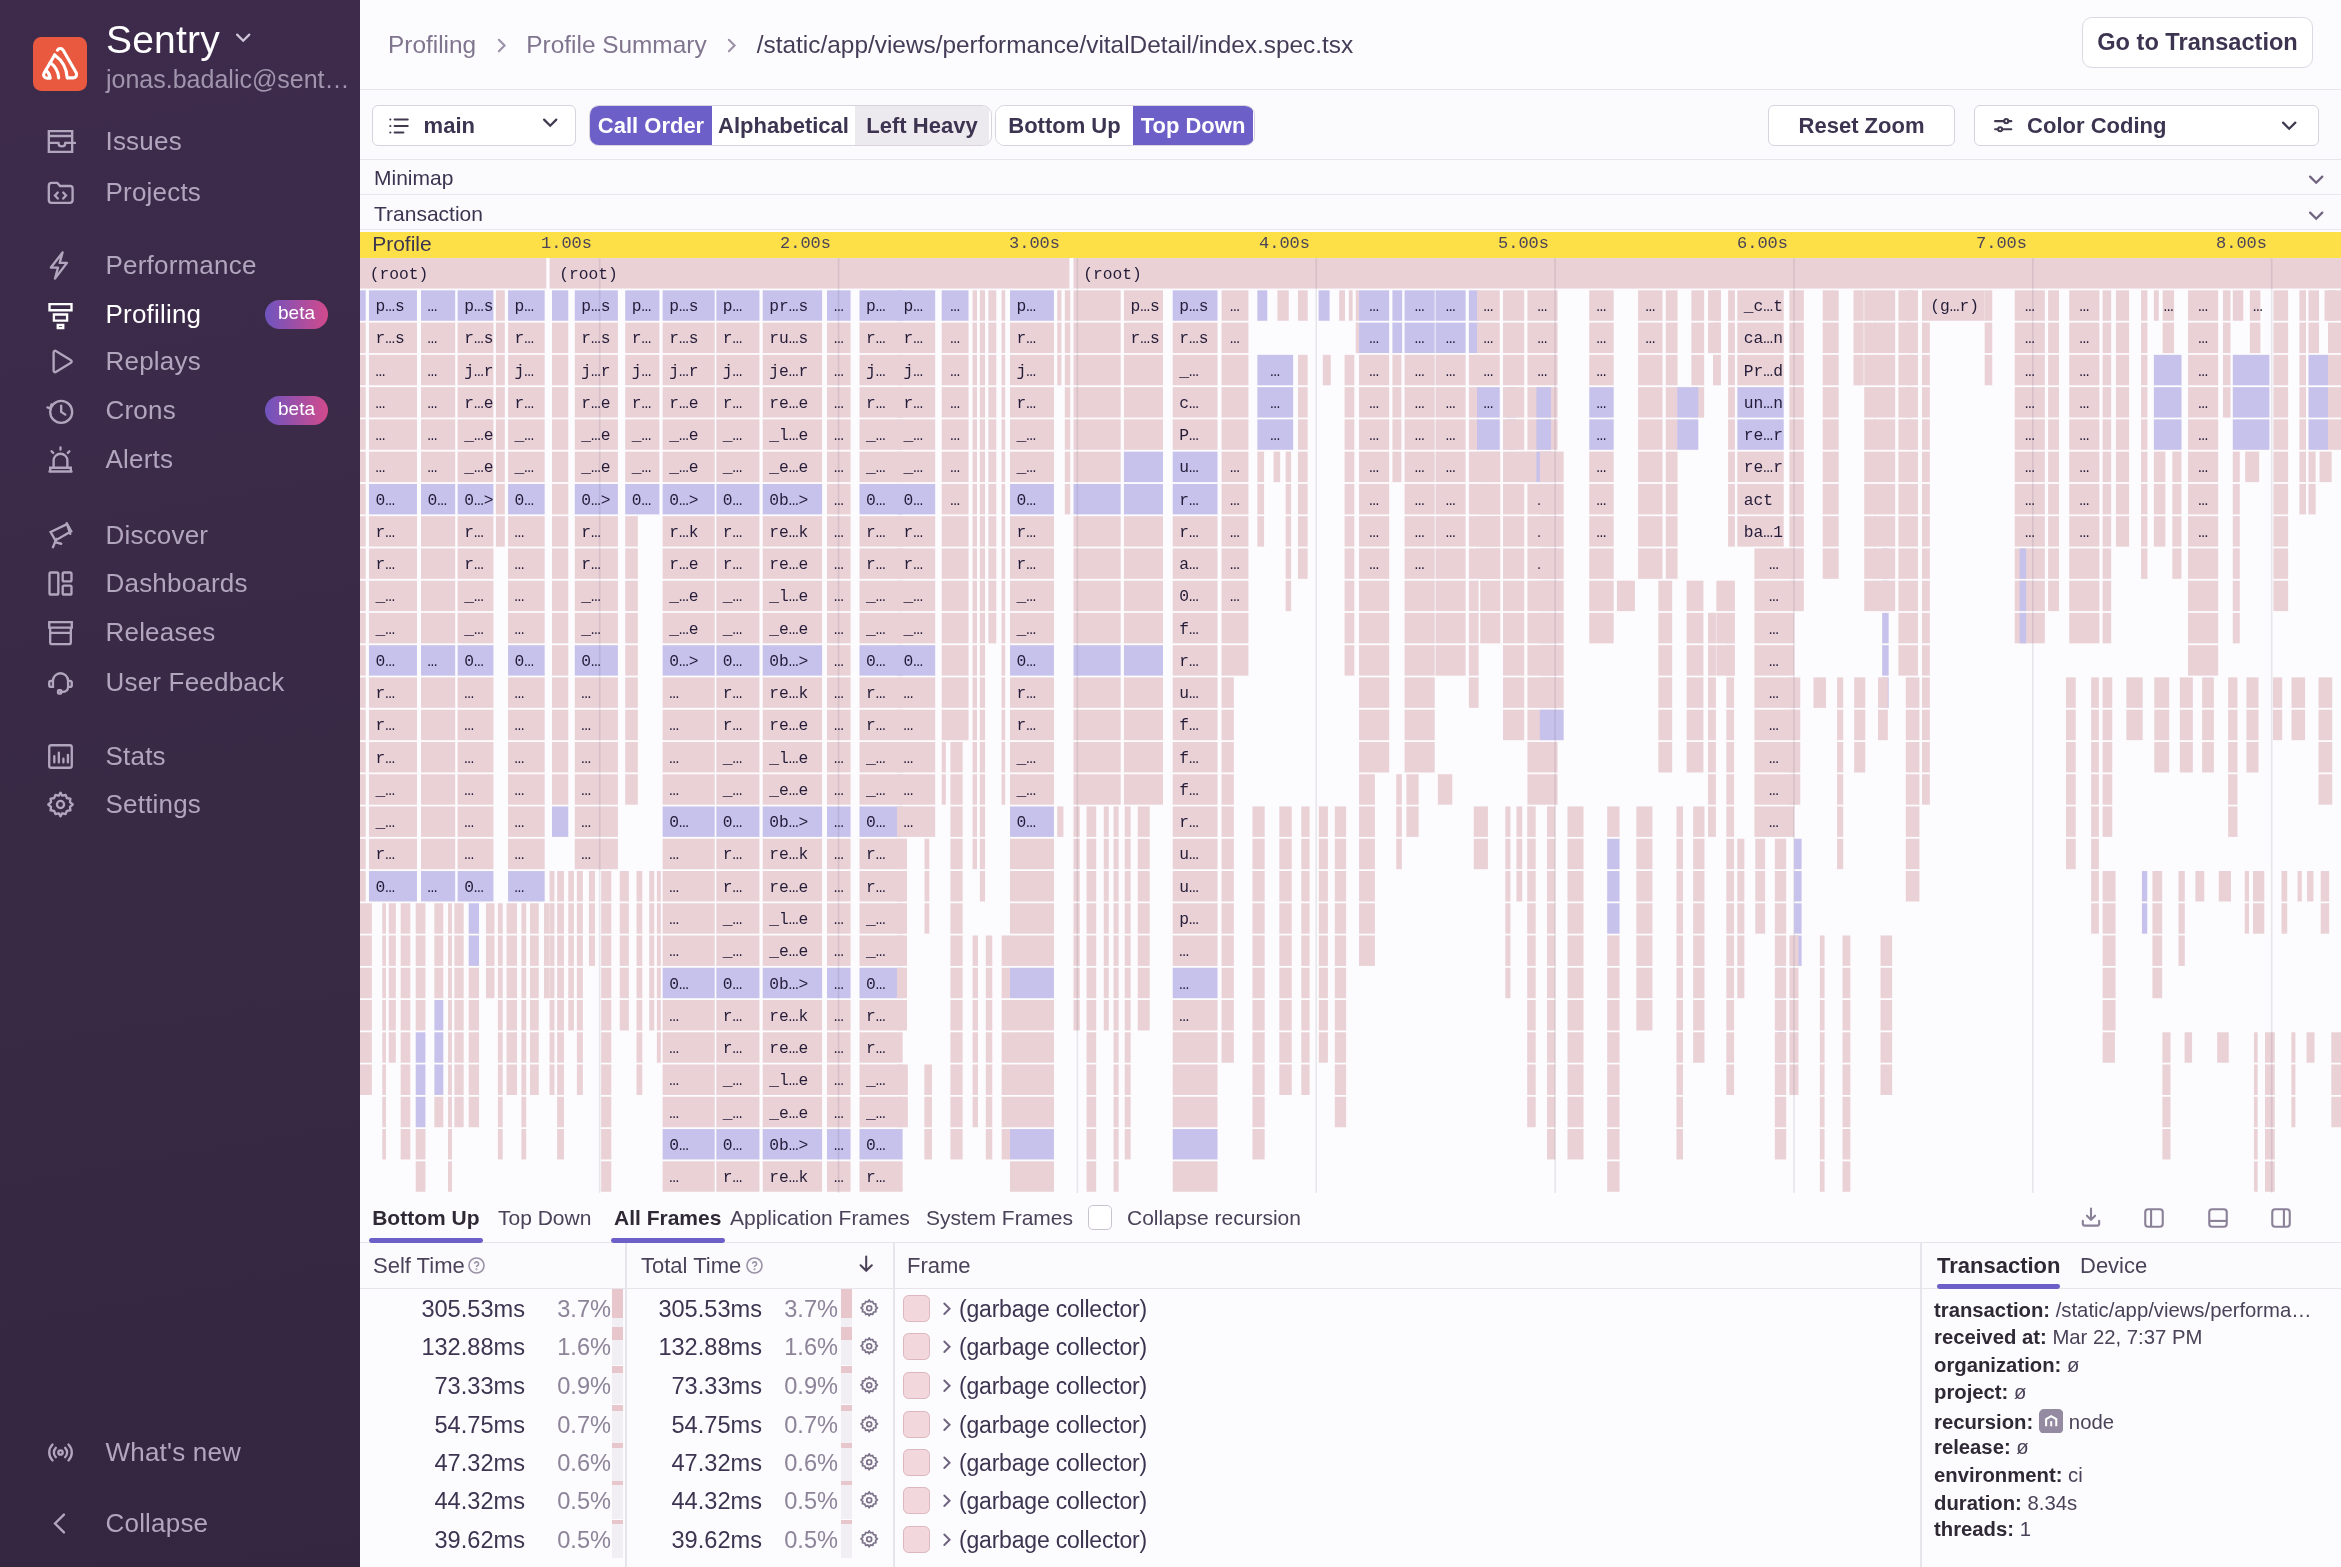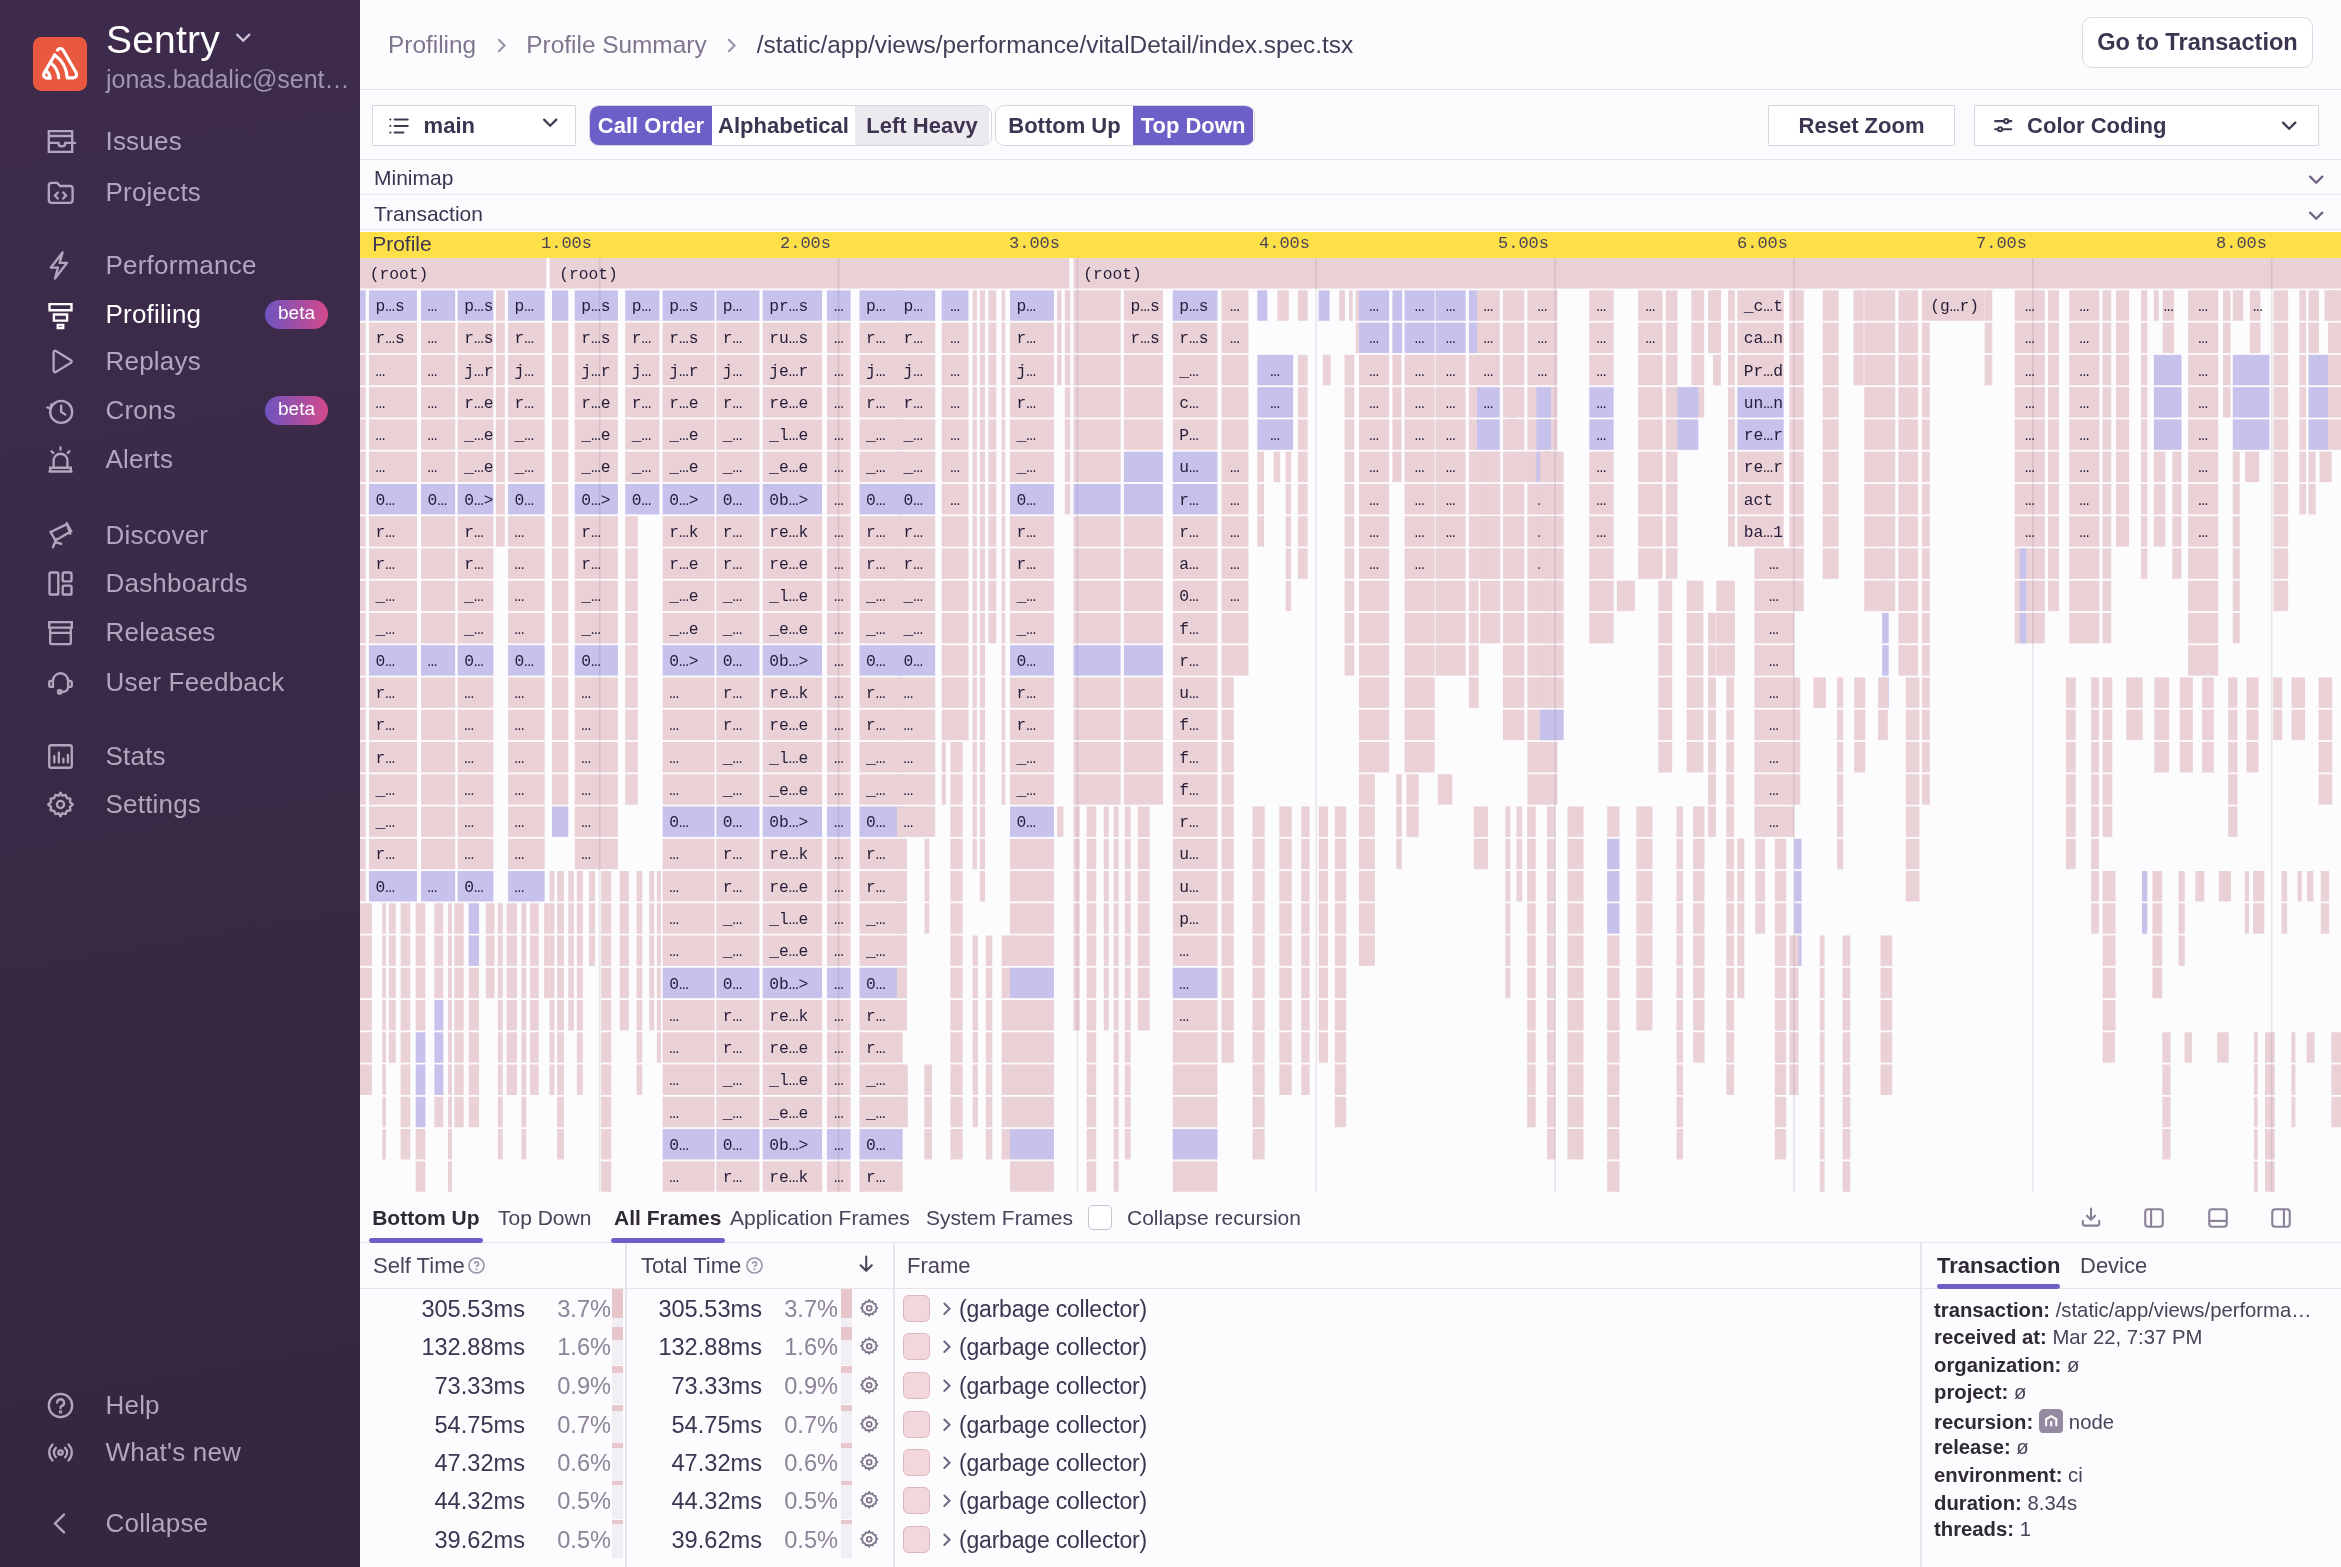--- a/index.html
+++ b/index.html
@@ -16,21 +16,21 @@
  font-size:19px;padding:2.4px 13px 4.9px;border-radius:16.3px}
 
 #main {position:absolute;left:360px;top:0;width:1981px;height:1567px;background:#fcfbfd}
 #crumbbar {position:absolute;left:0;top:0;width:1981px;height:90px;background:#fcfbfd;border-bottom:1.6px solid #e8e4ec}
 .crumb {font-size:24.4px;color:#80758f}
 .crumb.last {color:#453c57}
 #crumbs {position:absolute;left:28px;top:31px;display:flex;align-items:center;gap:14.6px}
 #gototx {position:absolute;right:28px;top:17px;width:231px;height:51px;border:1.6px solid #ddd8e2;border-radius:9.8px;
  background:#fff;font-size:23.6px;font-weight:bold;color:#3c3450;display:flex;align-items:center;justify-content:center}
 #toolbar {position:absolute;left:0;top:92px;width:1981px;height:68px;background:#fbfafc;border-bottom:1.6px solid #e8e4ec}
-.btn {position:absolute;top:13px;height:41px;background:#fff;border:1.6px solid #d8d3de;border-radius:1px;
+.btn {position:absolute;top:13px;height:41px;background:#fff;border:1.6px solid #d8d3de;border-radius:6px;
  display:flex;align-items:center;font-size:22px;font-weight:bold;color:#3c3450}
 #selmain {left:12.2px;width:204px;padding:0 13px}
 #selmain .cd {margin-left:auto}
 #seg1 {left:229px;width:403px;border:1.6px solid #d8d3de;border-radius:9.8px;overflow:hidden;font-weight:bold;display:flex}
 #seg2 {left:635px;width:260px;border:1.6px solid #d8d3de;border-radius:9.8px;overflow:hidden;font-weight:bold;display:flex}
 .seg {height:100%;display:flex;align-items:center;justify-content:center;background:#fff;color:#3c3450}
 .seg.on {background:#6c5fc7;color:#fff}
 .seg.grey {background:#eceaef}
 #findbox {left:913px;width:478px;font-weight:normal;padding:0 11.4px;color:#948ba2}
 #findbox span {margin-left:9.8px;font-size:23px}
@@ -2462,30 +2462,20 @@
     </div>
     <div class="nav" style="top:780px;color:#b2a6bf">
       <span class="nico">
         <svg width="33" height="33" viewBox="0 0 24 24" stroke="#b2a6bf" stroke-width="1.7" stroke-linecap="round" fill="none">
           <circle cx="12" cy="12" r="2.6" fill="none"></circle>
           <path d="M12 3.4l1.2 2.2 2.5-.5 1 2.3 2.5.4-.3 2.5 2 1.7-2 1.7.3 2.5-2.5.4-1 2.3-2.5-.5-1.2 2.2-1.2-2.2-2.5.5-1-2.3-2.5-.4.3-2.5-2-1.7 2-1.7-.3-2.5 2.5-.4 1-2.3 2.5.5z" fill="none" stroke-linejoin="round"></path>
         </svg>
       </span>
       <span class="nlab">Settings</span>
     </div>
-    <div class="nav" style="top:1381px;color:#b2a6bf">
-      <span class="nico">
-        <svg width="33" height="33" viewBox="0 0 24 24" stroke="#b2a6bf" stroke-width="1.7" stroke-linecap="round" fill="none">
-          <circle cx="12" cy="12" r="8.5" fill="none"></circle>
-          <path d="M9.6 9.8a2.5 2.5 0 113.4 2.5c-.8.3-1 .8-1 1.6" fill="none"></path>
-          <circle cx="12" cy="16.6" r="0.5" fill="none"></circle>
-        </svg>
-      </span>
-      <span class="nlab">Help</span>
-    </div>
     <div class="nav" style="top:1428px;color:#b2a6bf">
       <span class="nico">
         <svg width="33" height="33" viewBox="0 0 24 24" stroke="#b2a6bf" stroke-width="1.7" stroke-linecap="round" fill="none">
           <circle cx="12" cy="12" r="1.6" fill="none"></circle>
           <path d="M8.6 15.4a4.8 4.8 0 010-6.8 M15.4 8.6a4.8 4.8 0 010 6.8 M6.2 17.8a8.2 8.2 0 010-11.6 M17.8 6.2a8.2 8.2 0 010 11.6" fill="none"></path>
         </svg>
       </span>
       <span class="nlab">What's new</span>
     </div>
     <div class="nav" style="top:1499px;color:#b2a6bf">

